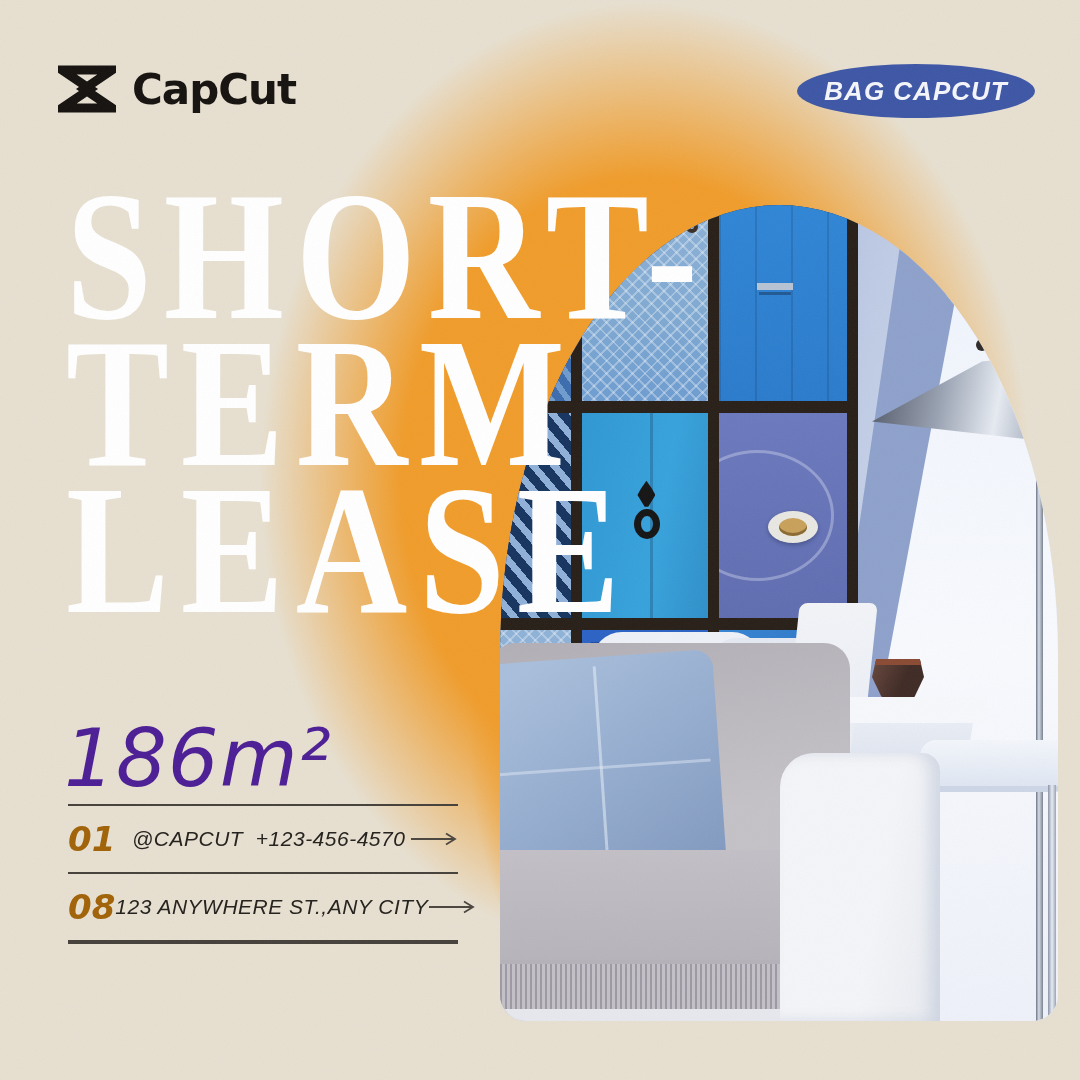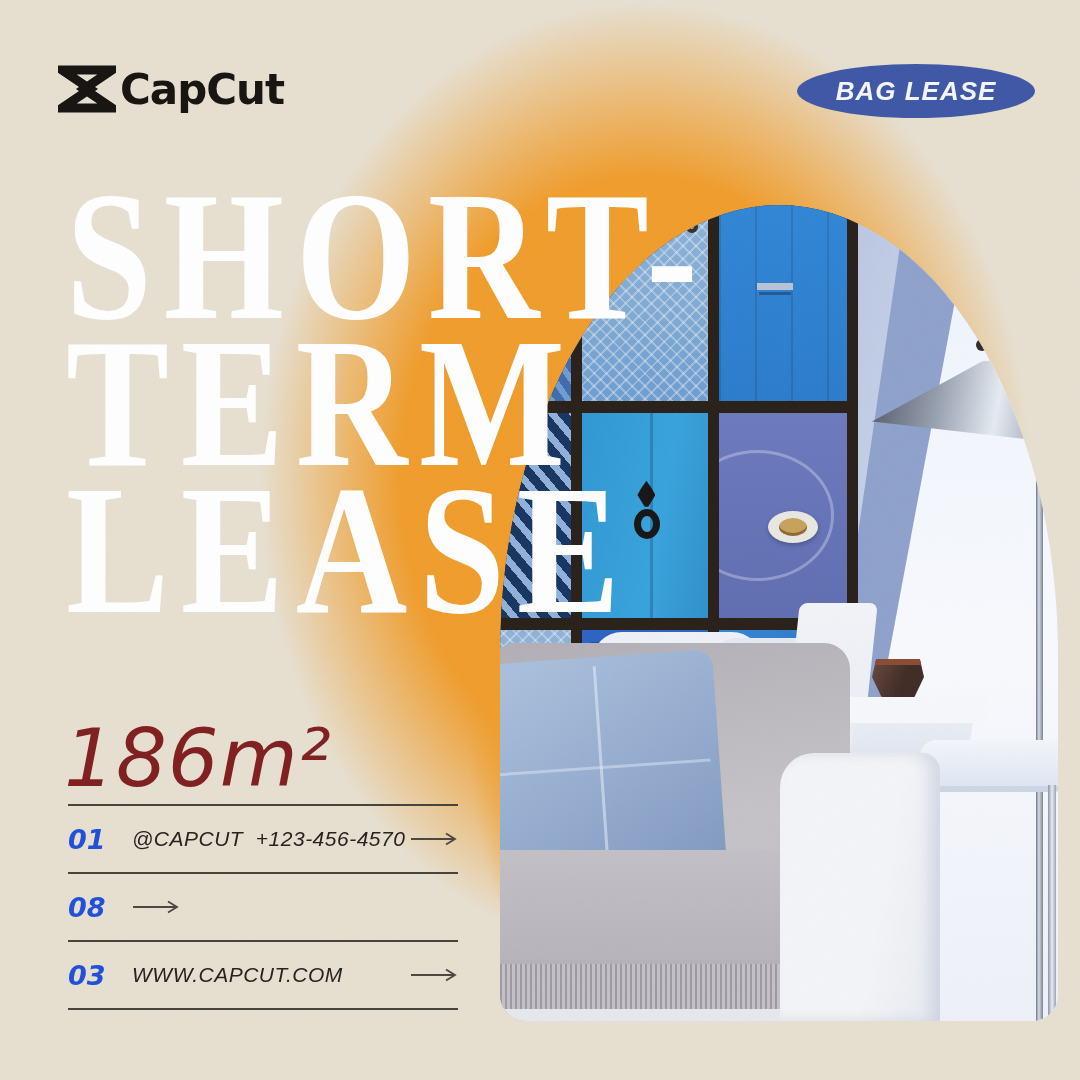--- a/index.html
+++ b/index.html
@@ -5,21 +5,21 @@
   :root{
     --background:#e7e0d1; --glow:#f09c2a; --ink:#1d1a16; --line:#45403a;
     --badge-bg:#3d56a5; --badge-text:#f5f6fb; --title:#ffffff;
   }
   *{margin:0;padding:0;box-sizing:border-box}
   html,body{background:#cfc8ba}
   .canvas{position:relative;width:1080px;height:1080px;margin:0 auto;overflow:hidden;
     background:var(--background);font-family:"Liberation Sans",sans-serif;color:var(--ink)}
 
   
-  .logo{position:absolute;left:58px;top:64px;display:flex;align-items:center;gap:4px;z-index:20}
+  .logo{position:absolute;left:58px;top:64px;display:flex;align-items:center;gap:16px;z-index:20}
   .logo svg{display:block}
   .brand-name{font-family:"DejaVu Sans",sans-serif;font-weight:bold;font-size:42px;letter-spacing:-1px;color:#14110e}
   .badge{position:absolute;left:797px;top:64px;width:238px;height:54px;border-radius:50%;
     background:var(--badge-bg);display:flex;align-items:center;justify-content:center;z-index:20;cursor:pointer}
   .badge span{color:var(--badge-text);font-style:italic;font-weight:bold;font-size:26px;letter-spacing:1px}
 
   
   .glow{position:absolute;inset:0;z-index:5;pointer-events:none;background:
     radial-gradient(110px 300px at 575px 690px, rgba(240,156,42,.95) 0%, rgba(240,156,42,.9) 55%, rgba(240,156,42,0) 100%),
     radial-gradient(420px 520px at 645px 480px, rgba(240,156,42,1) 0%, rgba(240,156,42,1) 58%, rgba(240,156,42,0) 92%);}
@@ -105,25 +105,25 @@
 
   
   .title{position:absolute;left:66px;top:0;z-index:40;pointer-events:none}
   .title .line{position:absolute;left:0;white-space:nowrap;color:var(--title);
     font-family:"Liberation Serif",serif;font-weight:bold;font-size:184px;line-height:1;
     letter-spacing:14px;transform:scaleX(.84);transform-origin:left top}
   .t1{top:164px}.t2{top:311px}.t3{top:458px}
 
   
   .area{position:absolute;left:64px;top:712px;z-index:20;font-family:"DejaVu Sans",sans-serif;
-    font-style:italic;font-size:80px;color:#7f1d1d;letter-spacing:1px}
+    font-style:italic;font-size:80px;color:#4c1d95;letter-spacing:1px}
   .contact{position:absolute;left:68px;top:804px;width:390px;z-index:20}
   .rule{height:0;border-top:2px solid var(--line)}
   .row{display:flex;align-items:center;height:66px;cursor:pointer}
-  .row-num{width:64px;font-style:italic;font-size:27px;font-weight:bold;color:#1d4ed8;font-family:"DejaVu Sans",sans-serif}
+  .row-num{width:64px;font-style:italic;font-size:34px;font-weight:bold;color:#a16207;font-family:"DejaVu Sans",sans-serif}
   .row-text{flex:1;font-style:italic;font-size:21px;letter-spacing:.5px;color:#23201c;white-space:pre;
     font-family:"Liberation Sans",sans-serif}
   .row-arrow{width:48px;display:flex;justify-content:flex-end}
 
   
   .grain{position:absolute;inset:0;z-index:50;opacity:.05;pointer-events:none}
 </style>
 </head>
 <body>
 
@@ -134,21 +134,21 @@
   <div class="logo">
     <span>
       <svg width="58" height="50" viewBox="0 0 58 50">
         <path d="M4 6 H54 L26 25 L54 44 H4 L32 25 Z" fill="none" stroke="#14110e" stroke-width="9" stroke-linejoin="miter"></path>
       </svg>
     </span>
     <span class="brand-name">CapCut</span>
   </div>
 
   <div class="badge">
-    <span>BAG LEASE</span>
+    <span>BAG CAPCUT</span>
   </div>
 
   <div class="arch">
     <div class="wedge-bright"></div>
     <div class="wedge-dark"></div>
 
     <div class="door-grid">
       <div class="d-slat"></div>
       <div class="d-lattice">
           <span class="knob"></span>
@@ -215,36 +215,28 @@
       <span class="row-text">@CAPCUT  +123-456-4570</span>
       <span class="row-arrow">
         <svg width="48" height="14" viewBox="0 0 48 14">
             <path d="M1 7 H45 M36 1.5 L45 7 L36 12.5" fill="none" stroke="#4a453e" stroke-width="1.8"></path>
           </svg>
       </span>
     </div>
     <div class="rule"></div>
     <div class="row">
       <span class="row-num">08</span>
+      <span class="row-text">123 ANYWHERE ST.,ANY CITY</span>
       <span class="row-arrow">
         <svg width="48" height="14" viewBox="0 0 48 14">
             <path d="M1 7 H45 M36 1.5 L45 7 L36 12.5" fill="none" stroke="#4a453e" stroke-width="1.8"></path>
           </svg>
       </span>
     </div>
     <div class="rule"></div>
-    <div class="row">
-      <span class="row-num">03</span>
-      <span class="row-text">WWW.CAPCUT.COM</span>
-      <span class="row-arrow">
-        <svg width="48" height="14" viewBox="0 0 48 14">
-            <path d="M1 7 H45 M36 1.5 L45 7 L36 12.5" fill="none" stroke="#4a453e" stroke-width="1.8"></path>
-          </svg>
-      </span>
-    </div>
     <div class="rule"></div>
   </div>
 
   <svg class="grain" width="1080" height="1080">
     <filter id="noise">
         <feTurbulence type="fractalNoise" baseFrequency="0.8" numOctaves="2" stitchTiles="stitch"></feTurbulence>
         <feColorMatrix type="saturate" values="0"></feColorMatrix>
       </filter>
     <rect width="1080" height="1080" filter="url(#noise)"></rect>
   </svg>

